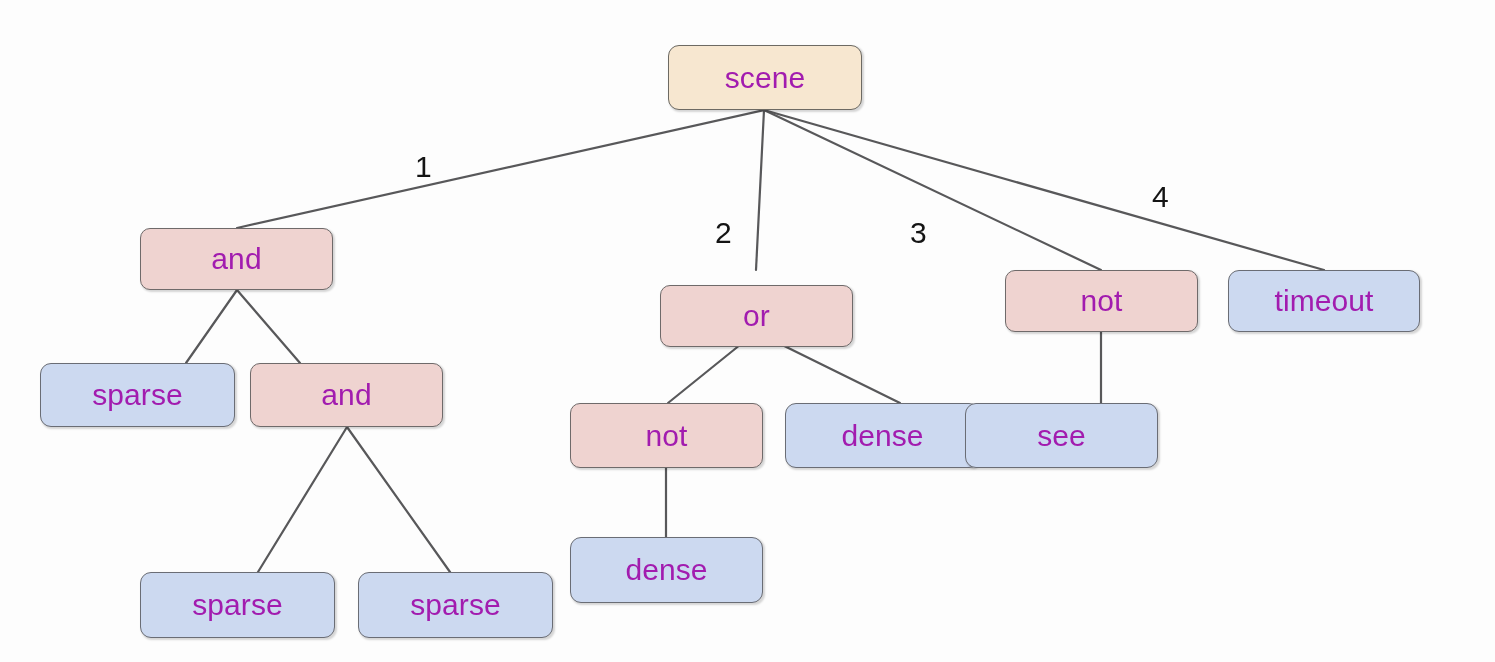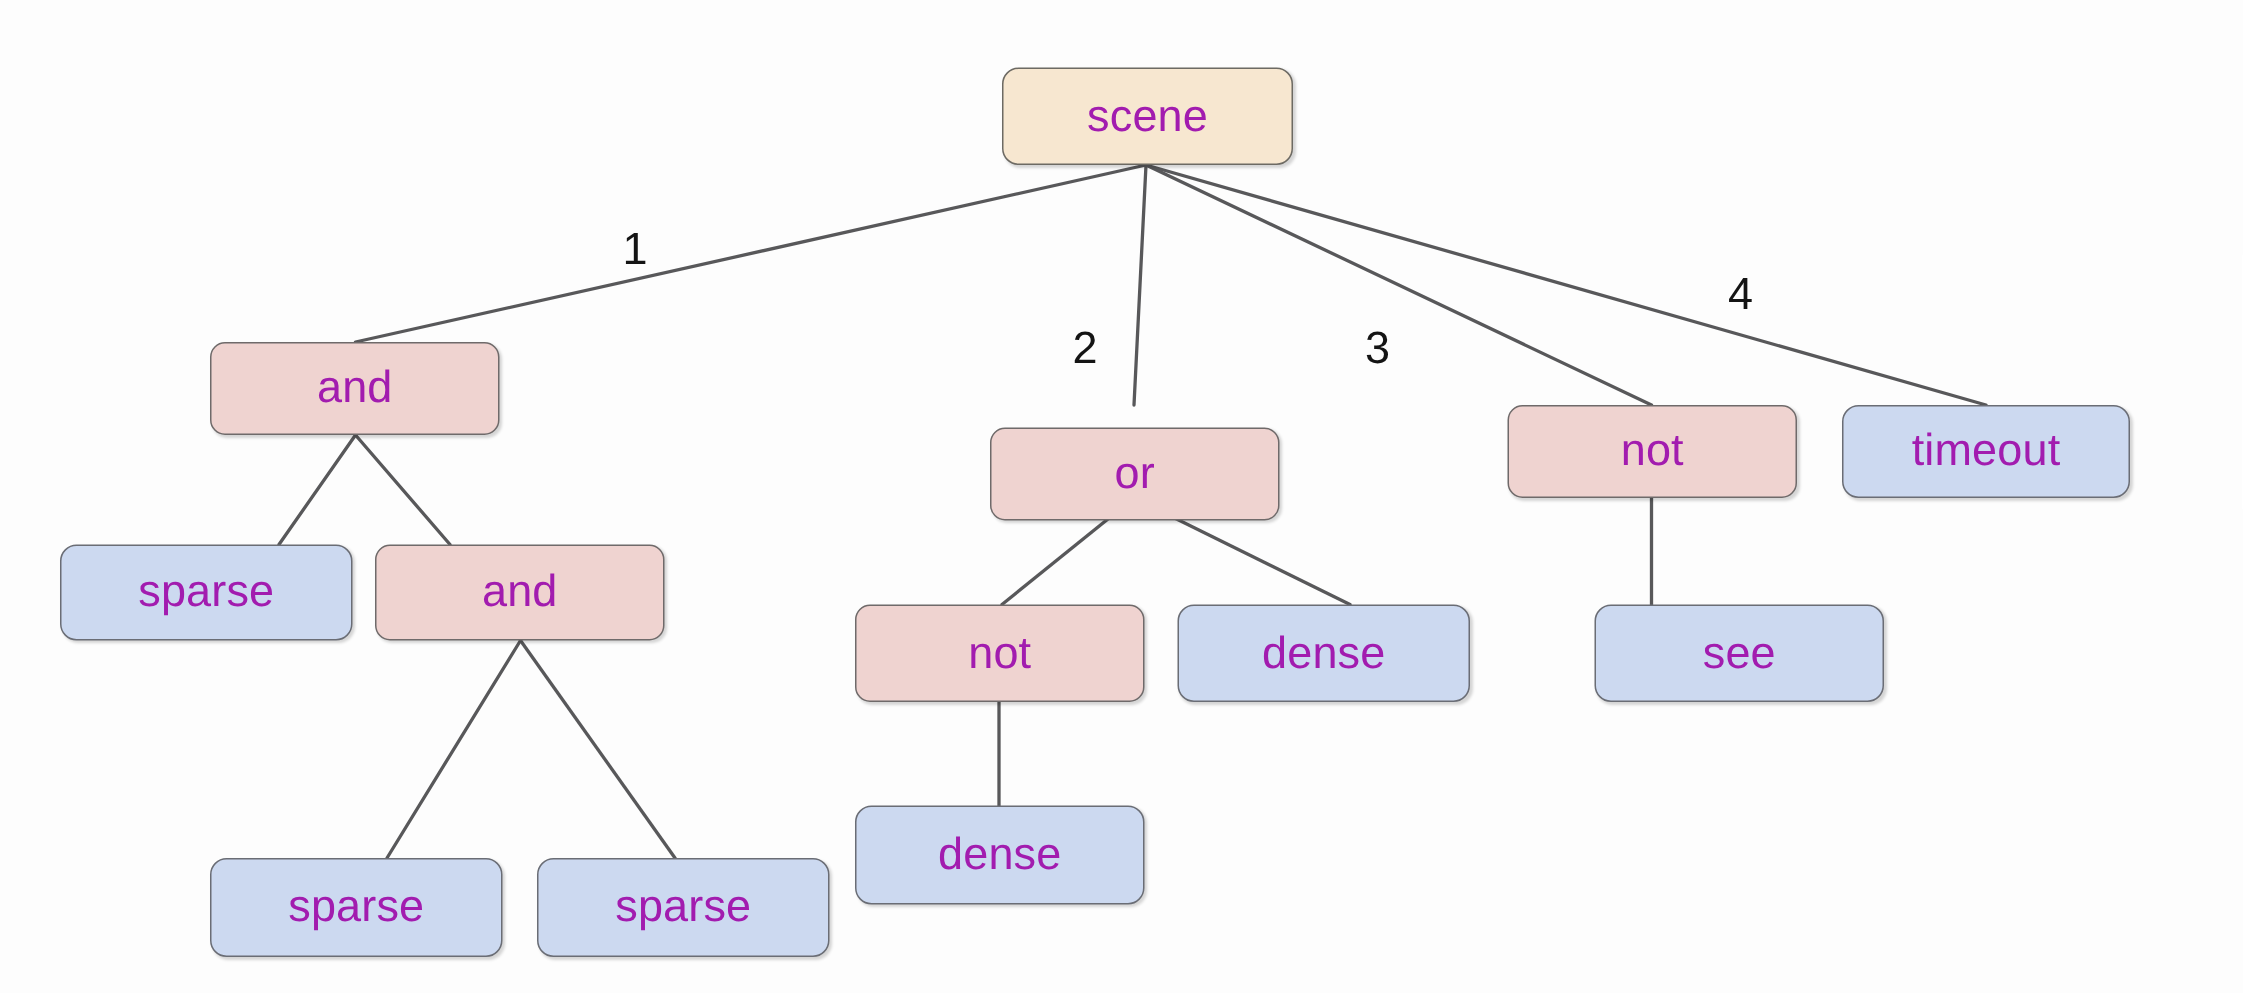--- a/index.html
+++ b/index.html
@@ -90,21 +90,21 @@
       </div>
       <div class="node op" style="left: 250px; top: 363px; width: 193px; height: 64px;">
         <span>and</span>
       </div>
       <div class="node op" style="left: 570px; top: 403px; width: 193px; height: 65px;">
         <span>not</span>
       </div>
       <div class="node leaf" style="left: 785px; top: 403px; width: 195px; height: 65px;">
         <span>dense</span>
       </div>
-      <div class="node leaf" style="left: 1063px; top: 403px; width: 193px; height: 65px;">
+      <div class="node leaf" style="left: 965px; top: 403px; width: 193px; height: 65px;">
         <span>see</span>
       </div>
       <div class="node leaf" style="left: 570px; top: 537px; width: 193px; height: 66px;">
         <span>dense</span>
       </div>
       <div class="node leaf" style="left: 140px; top: 572px; width: 195px; height: 66px;">
         <span>sparse</span>
       </div>
       <div class="node leaf" style="left: 358px; top: 572px; width: 195px; height: 66px;">
         <span>sparse</span>

